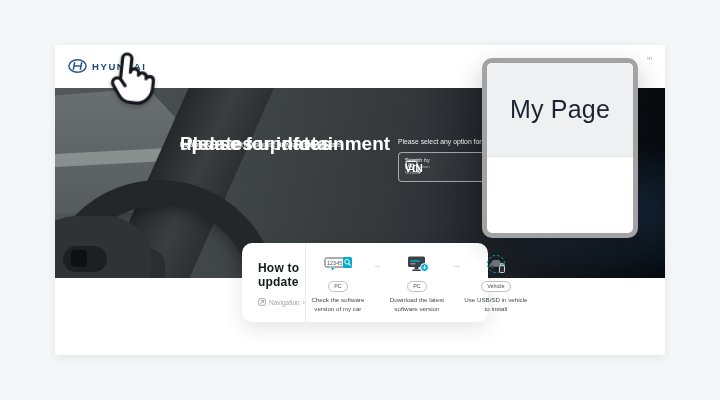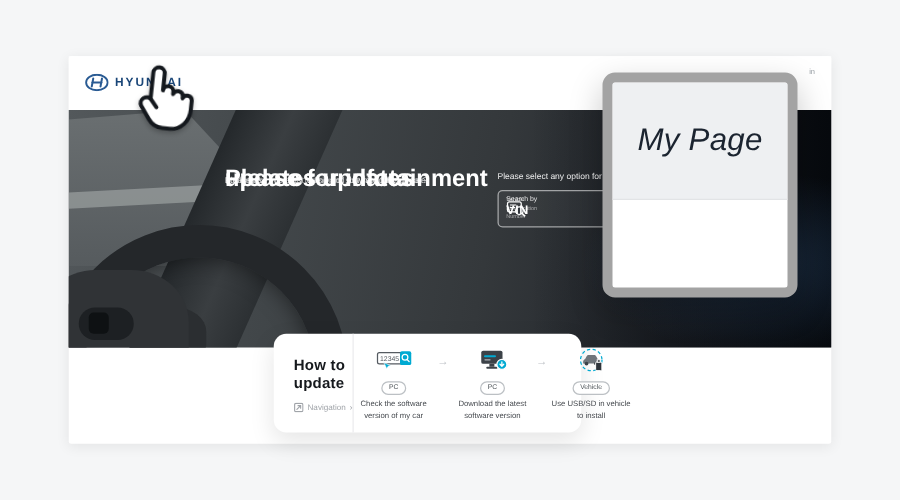--- a/index.html
+++ b/index.html
@@ -49,39 +49,38 @@
   .search-prompt{position:static;display:block;font-size:6.8px;color:rgba(255,255,255,.9);}
   .vin-card{position:static;display:flex;align-items:center;gap:7px;margin-top:7px;
     width:80px;height:28px;border:1px solid rgba(255,255,255,.55);border-radius:4px;
     padding:0 6px;background:rgba(255,255,255,.04);cursor:pointer;}
   .vin-right{position:static;display:flex;align-items:flex-start;gap:4px;}
   .vin-label{position:static;font-size:5.5px;color:rgba(255,255,255,.85);}
   .vin-code{position:static;font-size:10px;font-weight:bold;color:#fff;letter-spacing:.5px;}
   .vin-desc{position:static;display:inline-block;width:30px;font-size:4.4px;line-height:1.5;color:rgba(255,255,255,.55);}
   
   .howto{
-    position:absolute;left:164px;top:198px;width:246px;height:79px;background:#fff;
-    border-radius:10px;box-shadow:0 7px 20px rgba(0,0,0,.10);display:flex;align-items:stretch;margin-top:24px;
+    position:absolute;left:187px;top:198px;width:246px;height:79px;background:#fff;
+    border-radius:10px;box-shadow:0 7px 20px rgba(0,0,0,.10);display:flex;align-items:stretch;
   }
   .howto-left{width:86px;box-sizing:border-box;padding:18px 0 0 16px;border-right:1px solid #ececee;}
   .howto-title{font-size:12px;font-weight:bold;color:#16191d;letter-spacing:.2px;}
   .howto-nav{display:flex;align-items:center;gap:3px;margin-top:9px;color:#a0a4a9;font-size:6.5px;cursor:pointer;}
   .steps{flex:1;display:flex;align-items:flex-start;justify-content:center;gap:3px;padding-top:11px;}
   .step{width:64px;text-align:center;}
   .step-icon{height:20px;display:flex;align-items:center;justify-content:center;}
   .badge{display:inline-block;margin-top:3px;border:1px solid #bcc0c4;border-radius:7px;
     padding:0px 5px;font-size:5.4px;color:#4a5055;line-height:1.6;background:#fff;}
   .caption{margin-top:3px;font-size:6.2px;line-height:1.5;color:#45494e;}
   .step-arrow{font-size:9px;color:#bfc3c7;margin-top:6px;}
   
   .popup{
     position:absolute;left:482px;top:58px;width:156px;height:180px;box-sizing:border-box;
-    background:#fff;border:8px solid #a3a3a3;border-radius:10px;overflow:hidden;z-index:50;
+    background:#fff;border:5px solid #a3a3a3;border-radius:10px;overflow:hidden;z-index:50;
     box-shadow:0 10px 26px rgba(0,0,0,.22);
-    font-style:italic;
   }
   .popup-item{display:flex;align-items:center;justify-content:center;
     font-size:25px;color:#1b2430;cursor:pointer;letter-spacing:.2px;}
   .popup-item.hover{height:93px;background:#eef0f2;border-bottom:1px solid #e2e4e6;}
   .popup-item.plain{height:81px;background:#fff;}
   .hand{position:absolute;left:103px;top:50px;width:56px;height:62px;z-index:60;pointer-events:none;
     transform:rotate(6deg);filter:drop-shadow(0 2px 2px rgba(0,0,0,.25));}
 </style>
 </head>
 <body>

